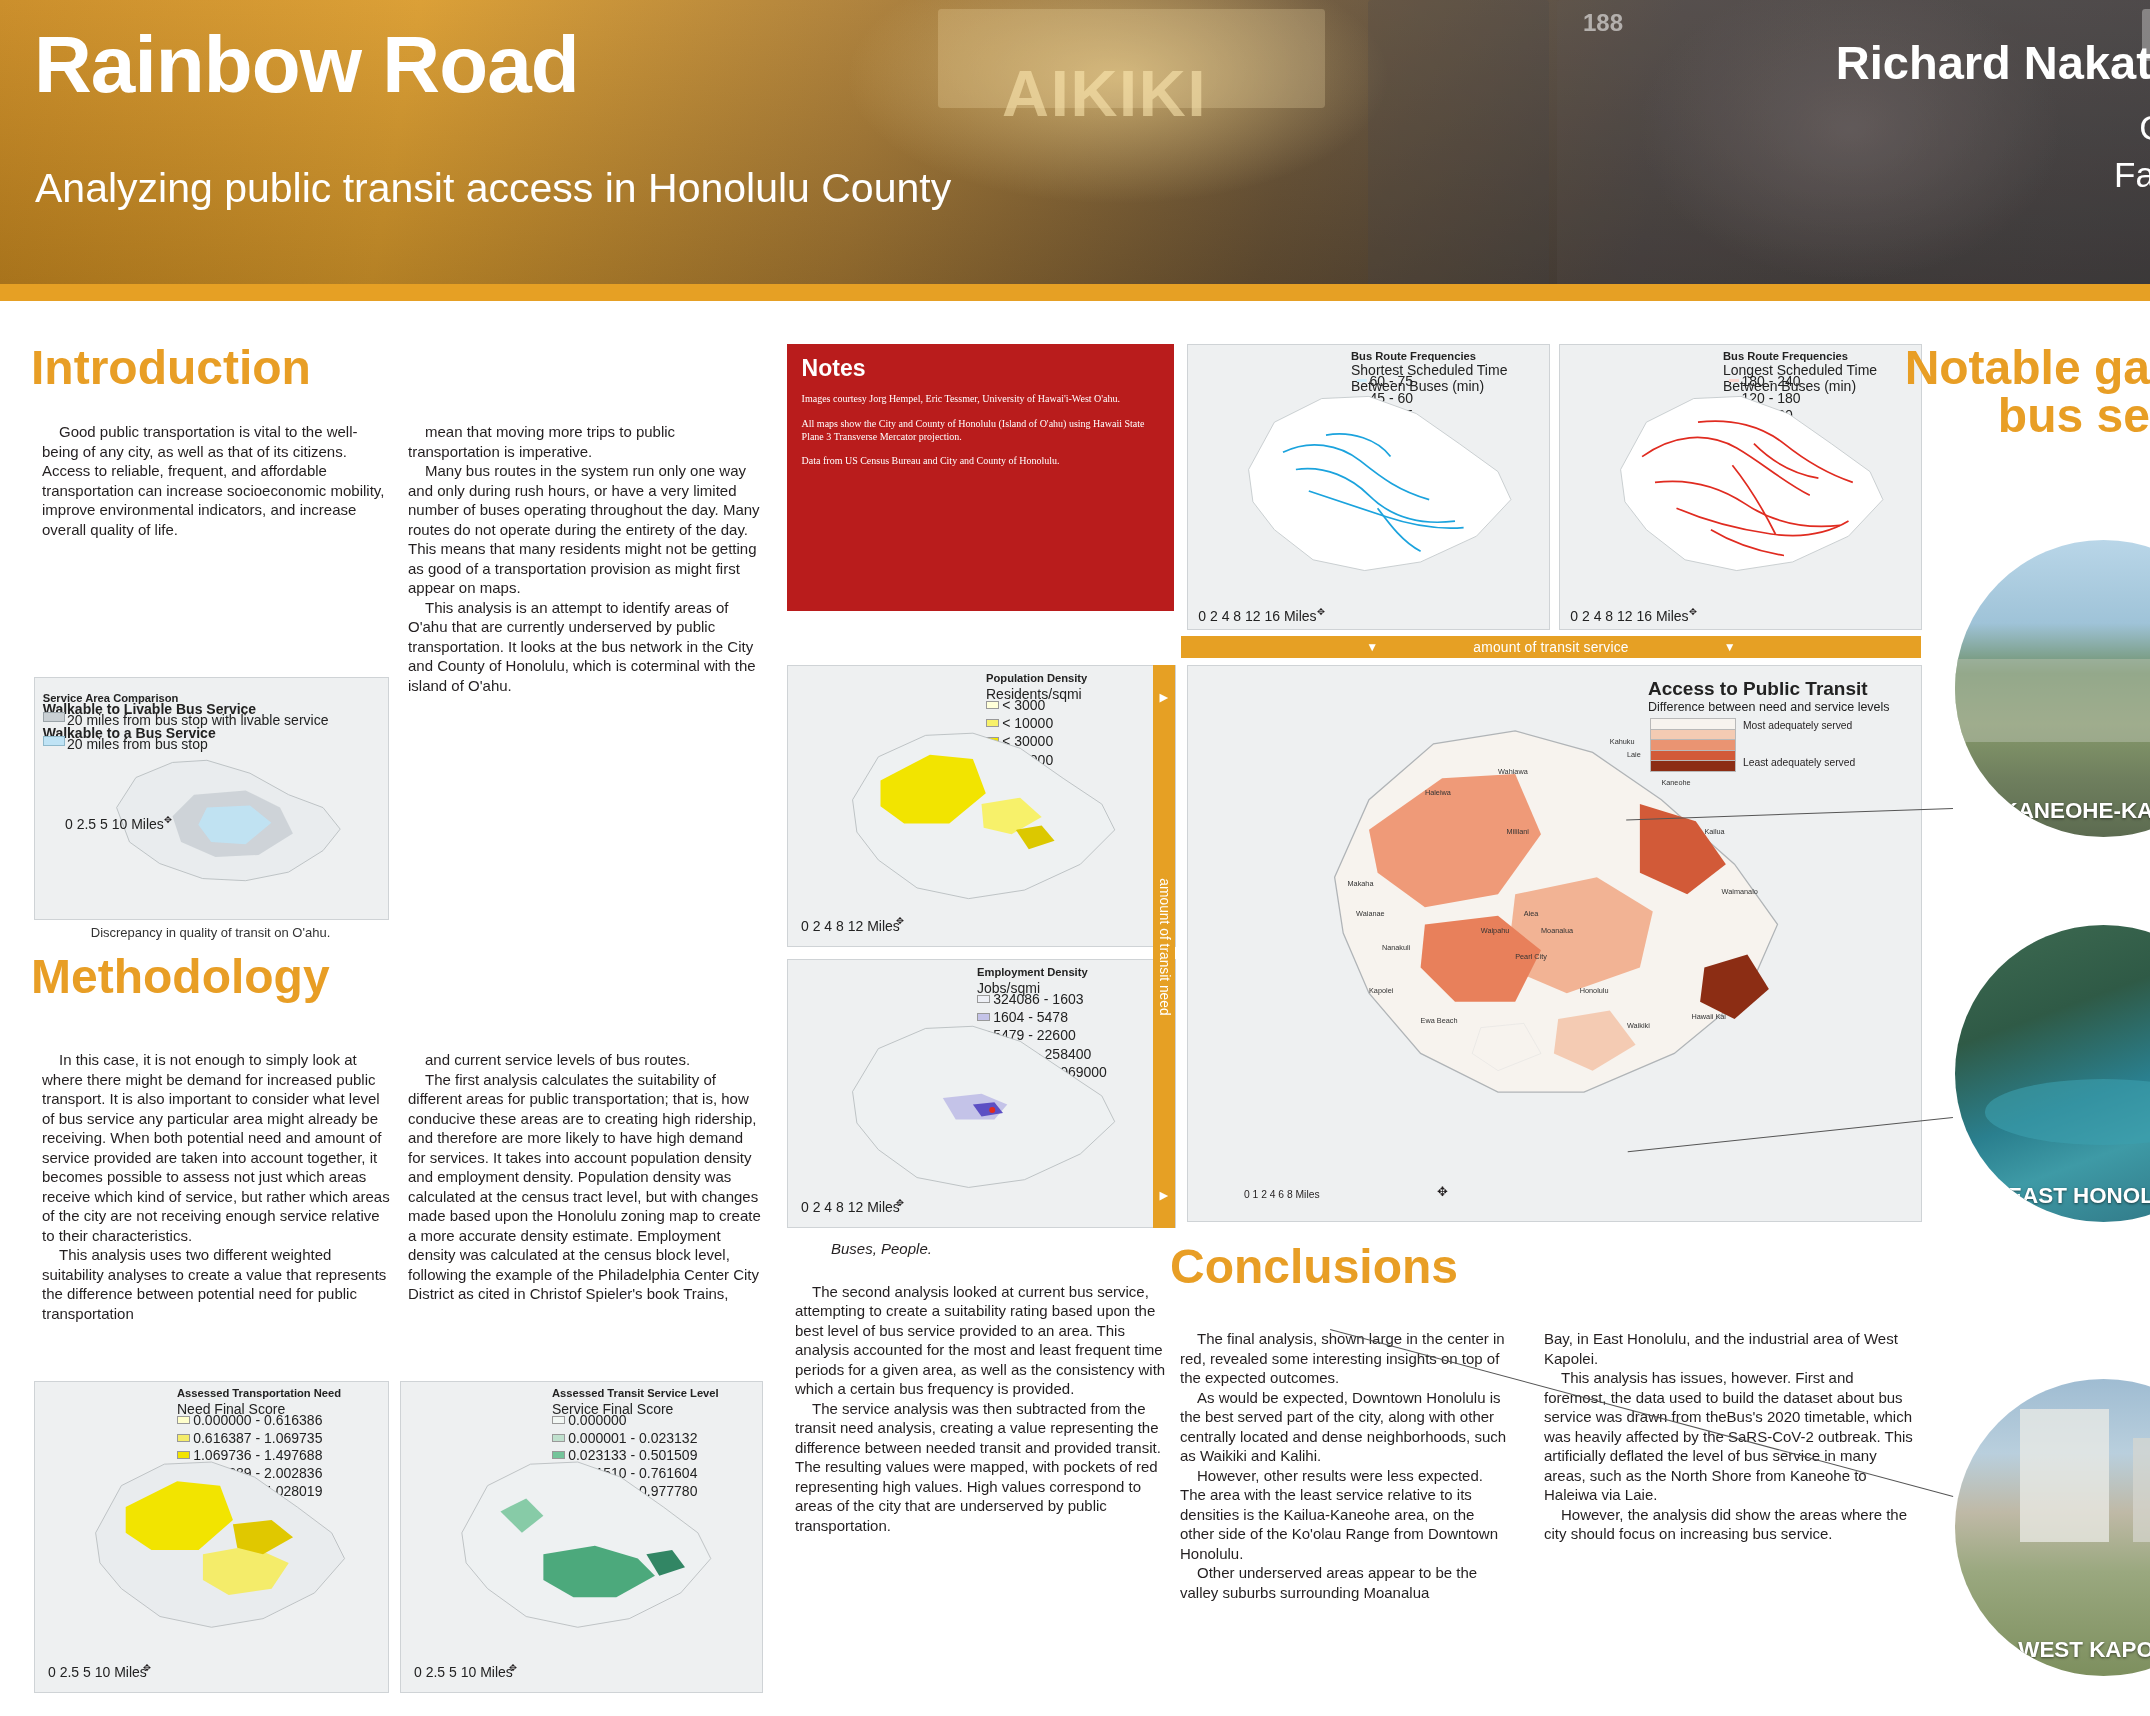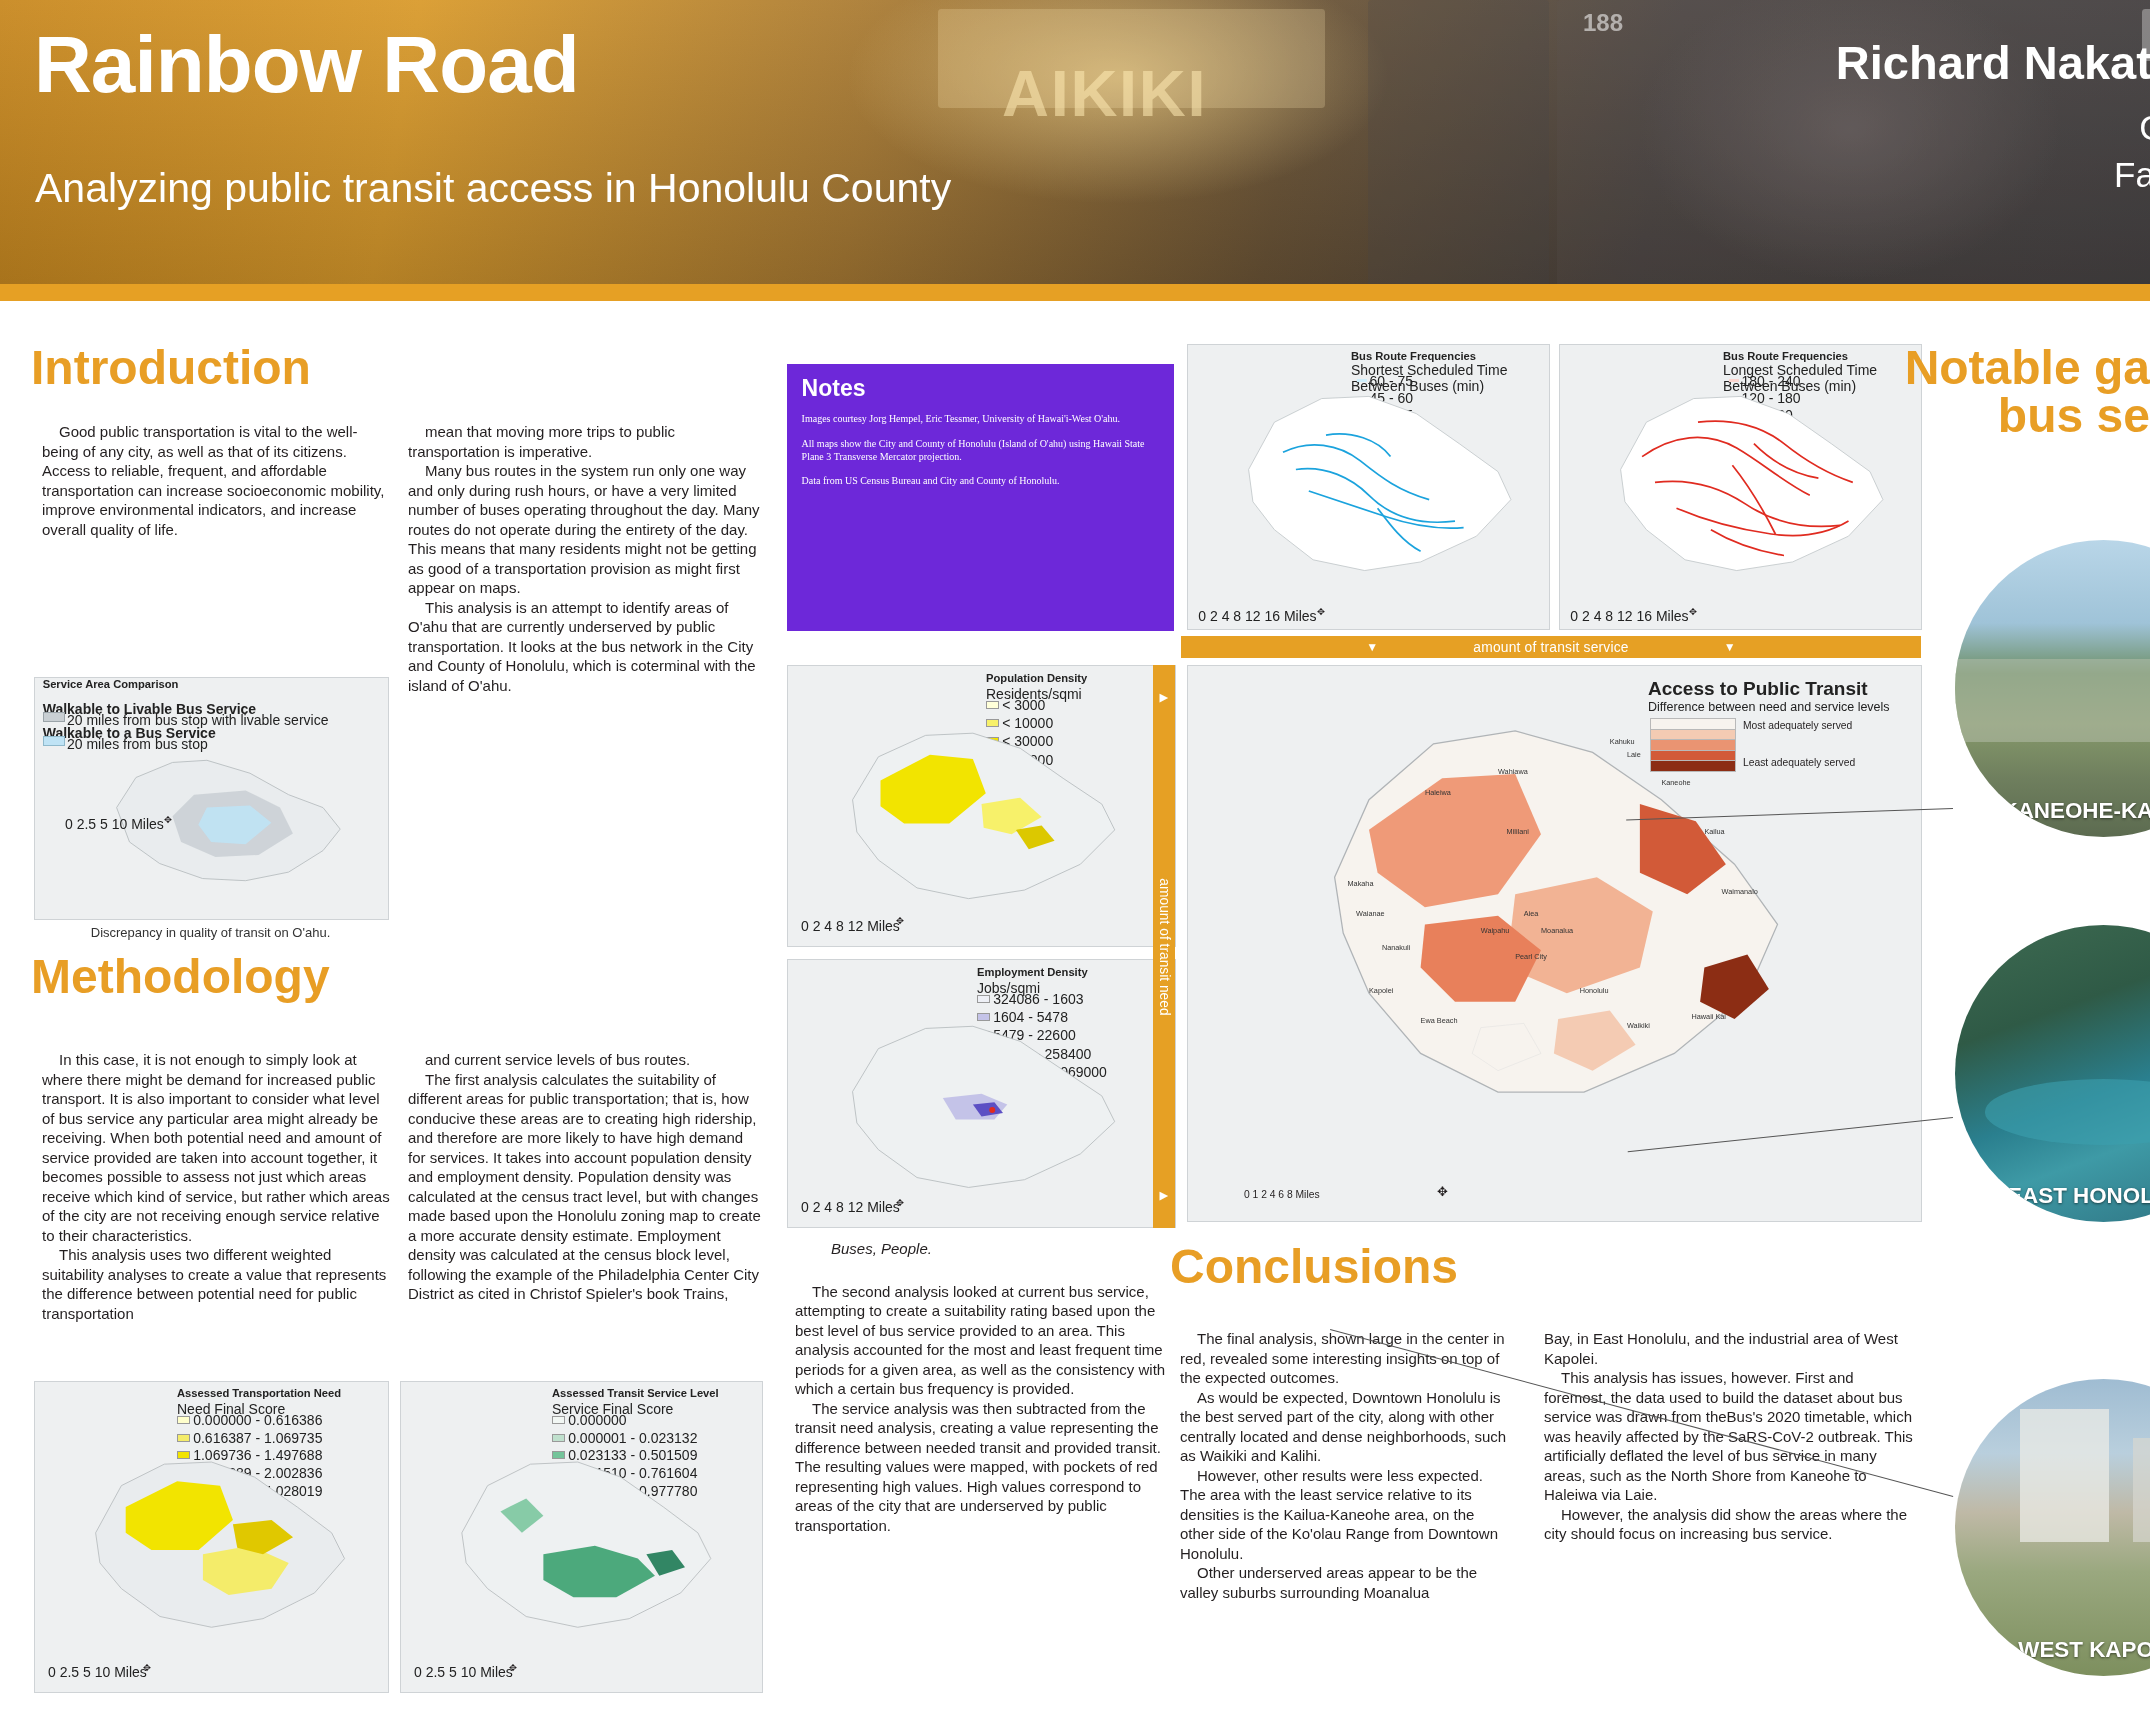--- a/index.html
+++ b/index.html
@@ -43,21 +43,21 @@
   #cap-service-cmp{position:absolute;left:34px;top:925px;width:353px;}
 
   #method-head{position:absolute;left:31px;top:953px;}
   #method-c1{position:absolute;left:34px;top:1050px;width:357px;}
   #method-c2{position:absolute;left:400px;top:1050px;width:361px;}
 
   #map-need{left:34px;top:1381px;width:353px;height:310px;}
   #map-service-lvl{left:400px;top:1381px;width:361px;height:310px;}
 
   
-  #notes{position:absolute;left:787px;top:364px;width:387px;height:267px;background:#6d28d9;color:#fff;}
+  #notes{position:absolute;left:787px;top:344px;width:387px;height:267px;background:#b91c1c;color:#fff;}
   #notes .n-title{font-size:23px;font-weight:bold;margin:11.2px 0 10.3px 14.6px;}
   #notes .n-body{font-size:10px;line-height:1.3;margin:0 14.6px;font-family:"Liberation Serif",serif;}
   #notes .n-body p{margin:0 0 11.2px 0;}
 
   #map-pop{left:787px;top:665px;width:387px;height:280px;}
   #map-emp{left:787px;top:959px;width:387px;height:267px;}
 
   .arrowbar-h{position:absolute;left:1181px;top:636px;width:740px;height:22.4px;background:#e6a024;color:#fff;
       font-size:13.8px;display:flex;align-items:center;justify-content:center;letter-spacing:0.2px;}
   .arrowbar-h .tri{font-size:12px;margin:0 95px;}
@@ -116,21 +116,21 @@
   <div class="body-col" id="intro-c1">
     <p>Good public transportation is vital to the well-being of any city, as well as that of its citizens. Access to reliable, frequent, and affordable transportation can increase socioeconomic mobility, improve environmental indicators, and increase overall quality of life.</p>
   </div>
   <div class="body-col" id="intro-c2">
     <p>mean that moving more trips to public transportation is imperative.</p>
     <p>Many bus routes in the system run only one way and only during rush hours, or have a very limited number of buses operating throughout the day. Many routes do not operate during the entirety of the day. This means that many residents might not be getting as good of a transportation provision as might first appear on maps.</p>
     <p>This analysis is an attempt to identify areas of O'ahu that are currently underserved by public transportation. It looks at the bus network in the City and County of Honolulu, which is coterminal with the island of O'ahu.</p>
   </div>
 
   <div class="mapbox" id="map-service-cmp">
-    <div class="map-title" style="left:7.7px;top:0;">Service Area Comparison</div>
+    <div class="map-title" style="left:7.7px;top:14px;">Service Area Comparison</div>
     <div class="legend-txt" style="left:7.7px;top:23px;font-weight:bold;">Walkable to Livable Bus Service</div>
     <div style="position:absolute;left:7.7px;top:34px;width:20px;height:7.7px;background:#c9cfd3;border:0.4px solid #9aa3a8;"></div>
     <div class="legend-txt" style="left:32px;top:34px;">20 miles from bus stop with livable service</div>
     <div class="legend-txt" style="left:7.7px;top:47px;font-weight:bold;">Walkable to a Bus Service</div>
     <div style="position:absolute;left:7.7px;top:58px;width:20px;height:7.7px;background:#bfe3f5;border:0.4px solid #8fb9cc;"></div>
     <div class="legend-txt" style="left:32px;top:58px;">20 miles from bus stop</div>
 
     <svg class="oahu" style="left:30px;top:65px;" width="301" height="155" viewBox="0 0 700 360">
       <path d="M120 150 L165 80 L250 45 L330 40 L430 70 L520 120 L600 150 L640 200 L600 250 L520 300 L420 320 L320 315 L220 280 L150 230 Z" fill="#e9ecee" stroke="#b6bbbe" stroke-width="2"></path>
       <path d="M300 120 L420 110 L500 150 L530 210 L450 260 L350 265 L270 230 L250 170 Z" fill="#c9cfd3" opacity=".85"></path>

